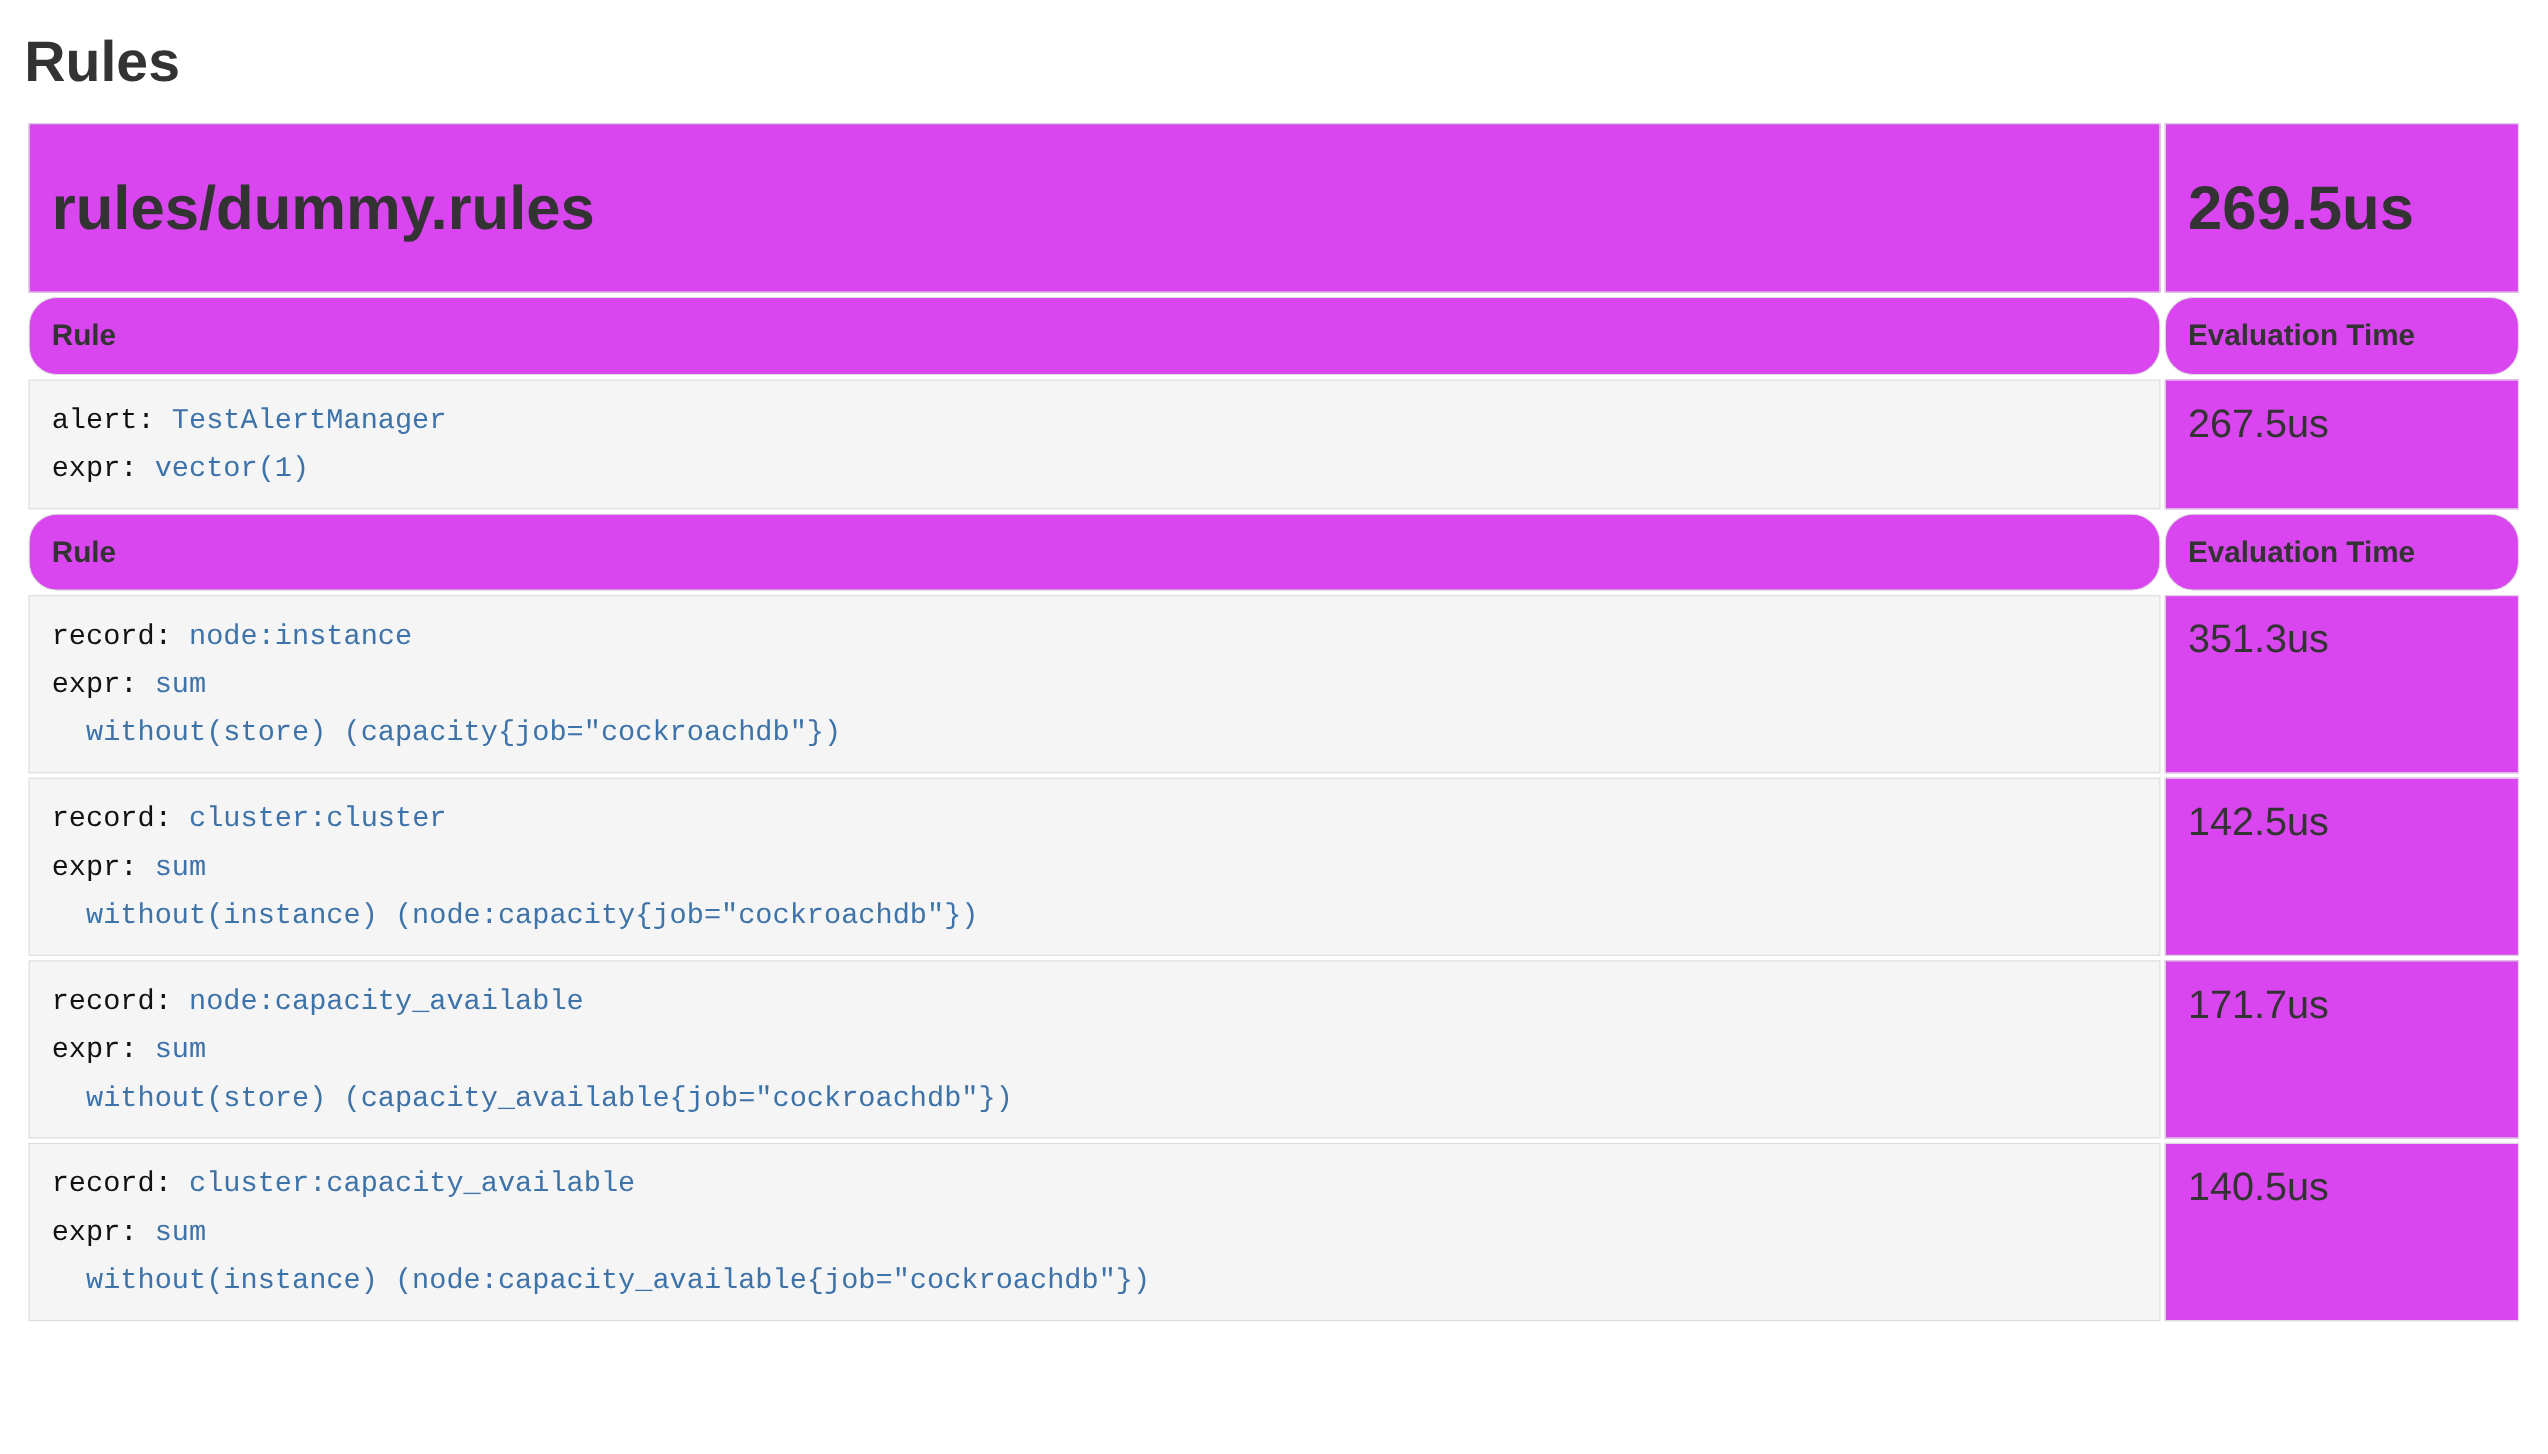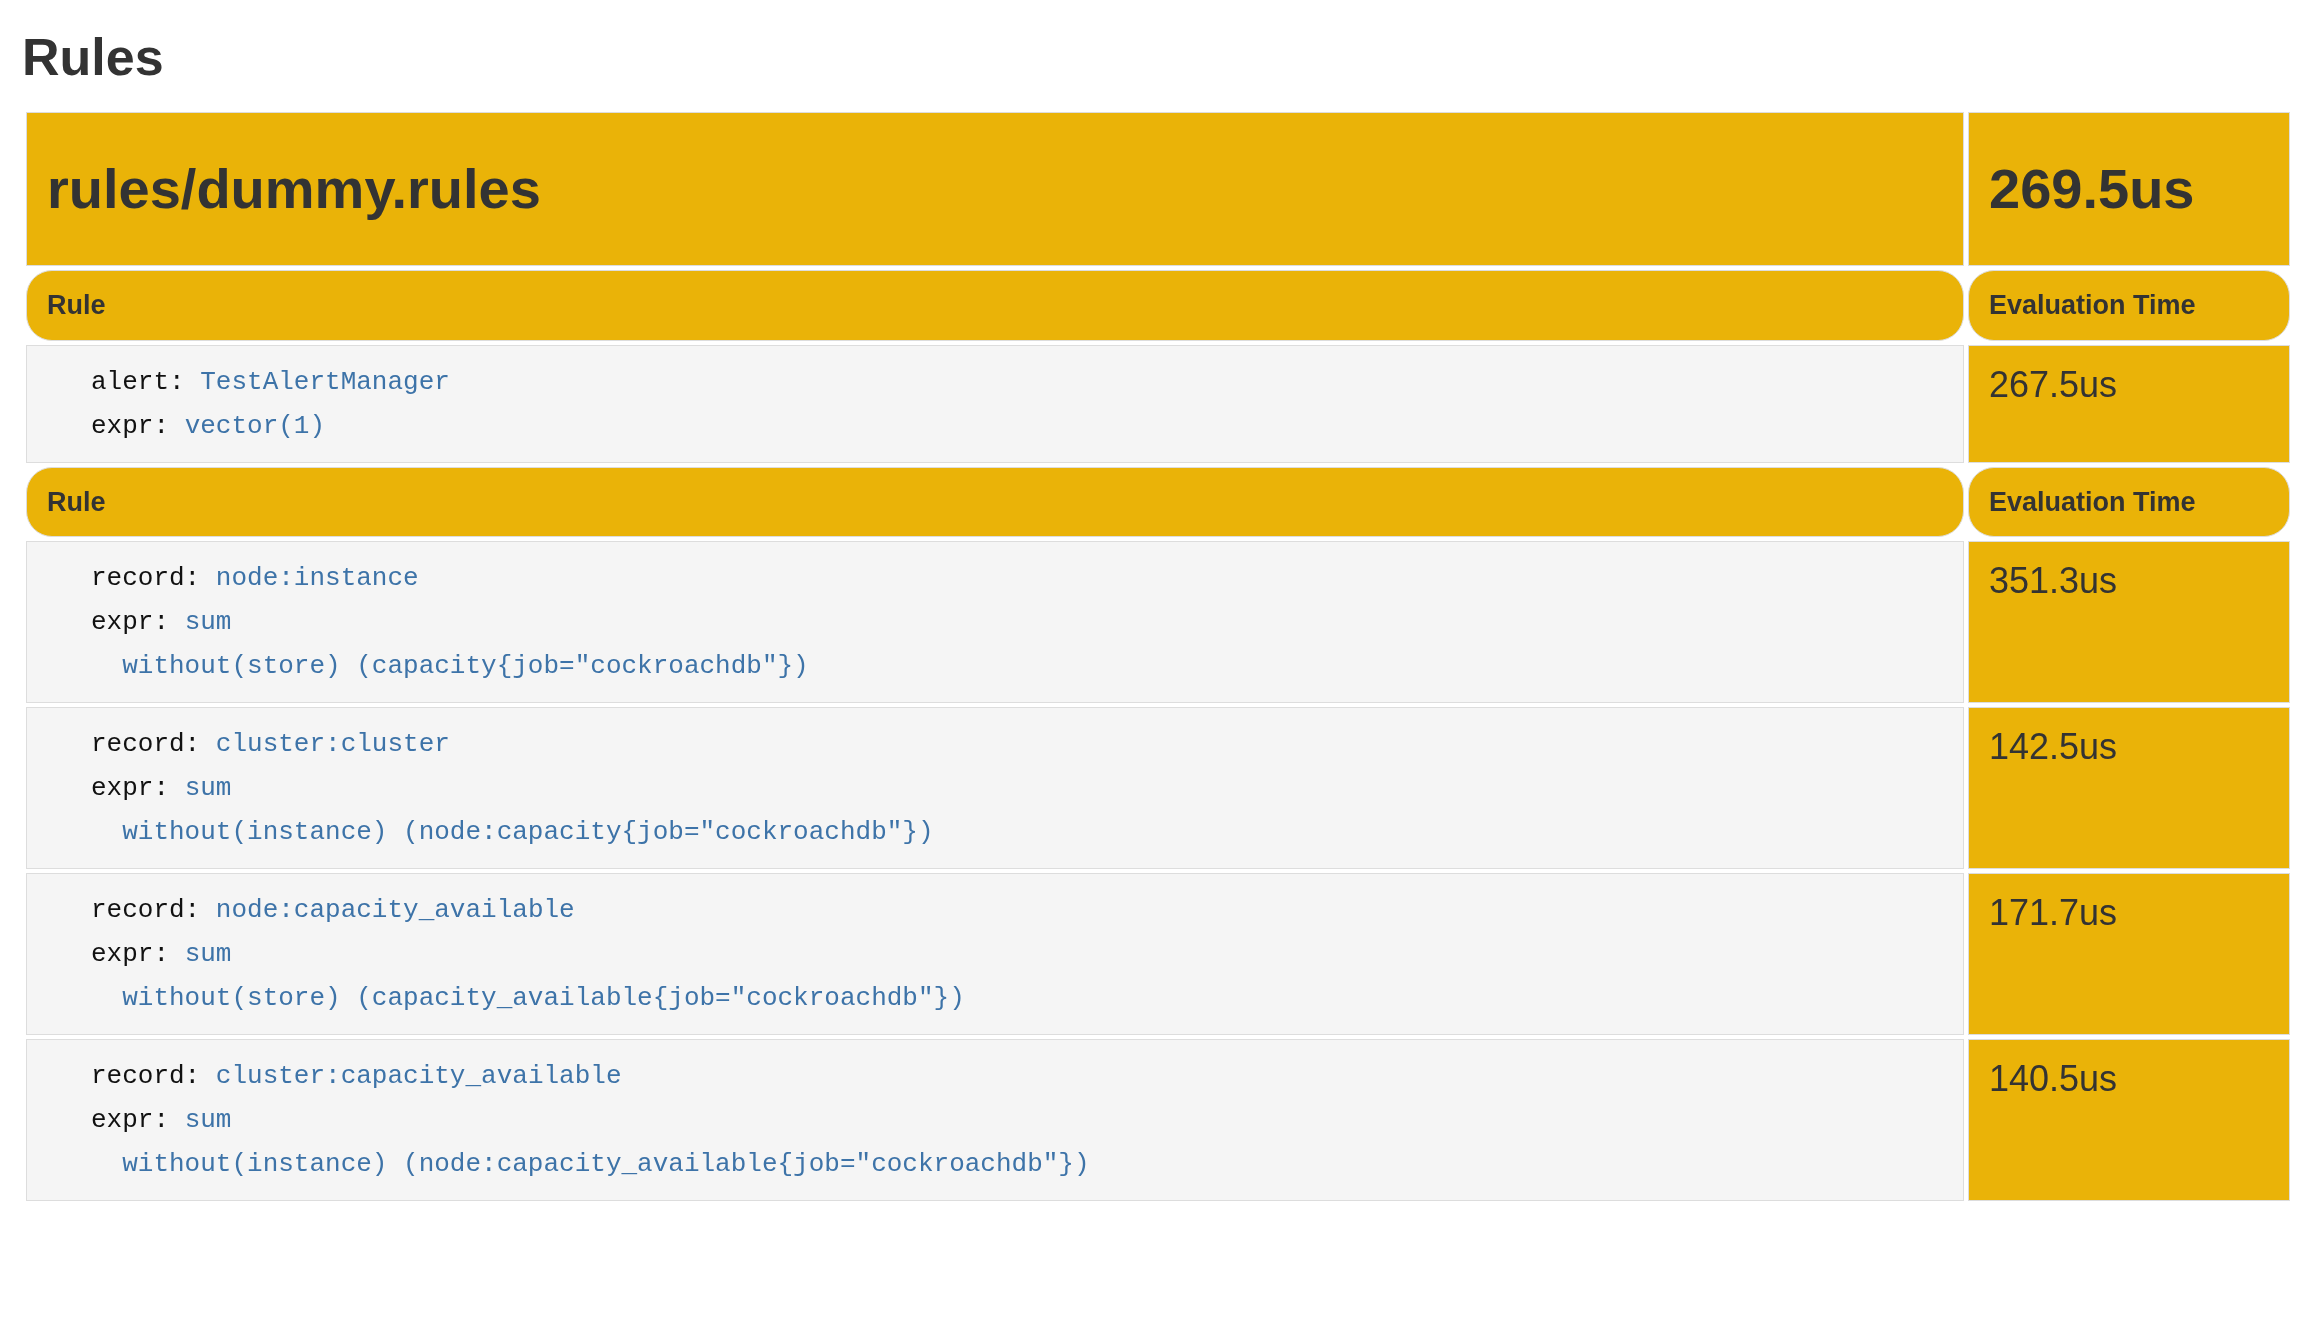--- a/index.html
+++ b/index.html
@@ -28,21 +28,21 @@
     width: 100%;
     border-collapse: separate;
     border-spacing: 4px;
     table-layout: fixed;
   }
   col.col-rule { }
   col.col-time { width: 322px; }
   td, th {
     border: 1px solid #dddddd;
     vertical-align: top;
-    background: #eab308;
+    background: #d946ef;
   }
   td.group-cell {
     padding: 44px 20px;
     vertical-align: middle;
   }
   .group-heading {
     font-size: 56px;
     line-height: 1.15;
     font-weight: bold;
     color: #333333;
@@ -61,21 +61,20 @@
   td.code-cell {
     background: #f5f5f5;
     padding: 14px 20px;
   }
   .code {
     font-family: "Liberation Mono", "DejaVu Sans Mono", monospace;
     font-size: 26px;
     line-height: 44px;
     white-space: pre;
     color: #111111;
-    margin-left: 44px;
   }
   .code a.code-link {
     color: #3d73a8;
     text-decoration: none;
   }
   td.time-cell {
     font-size: 36px;
     line-height: 1.3;
     color: #333333;
     padding: 16px 20px;

